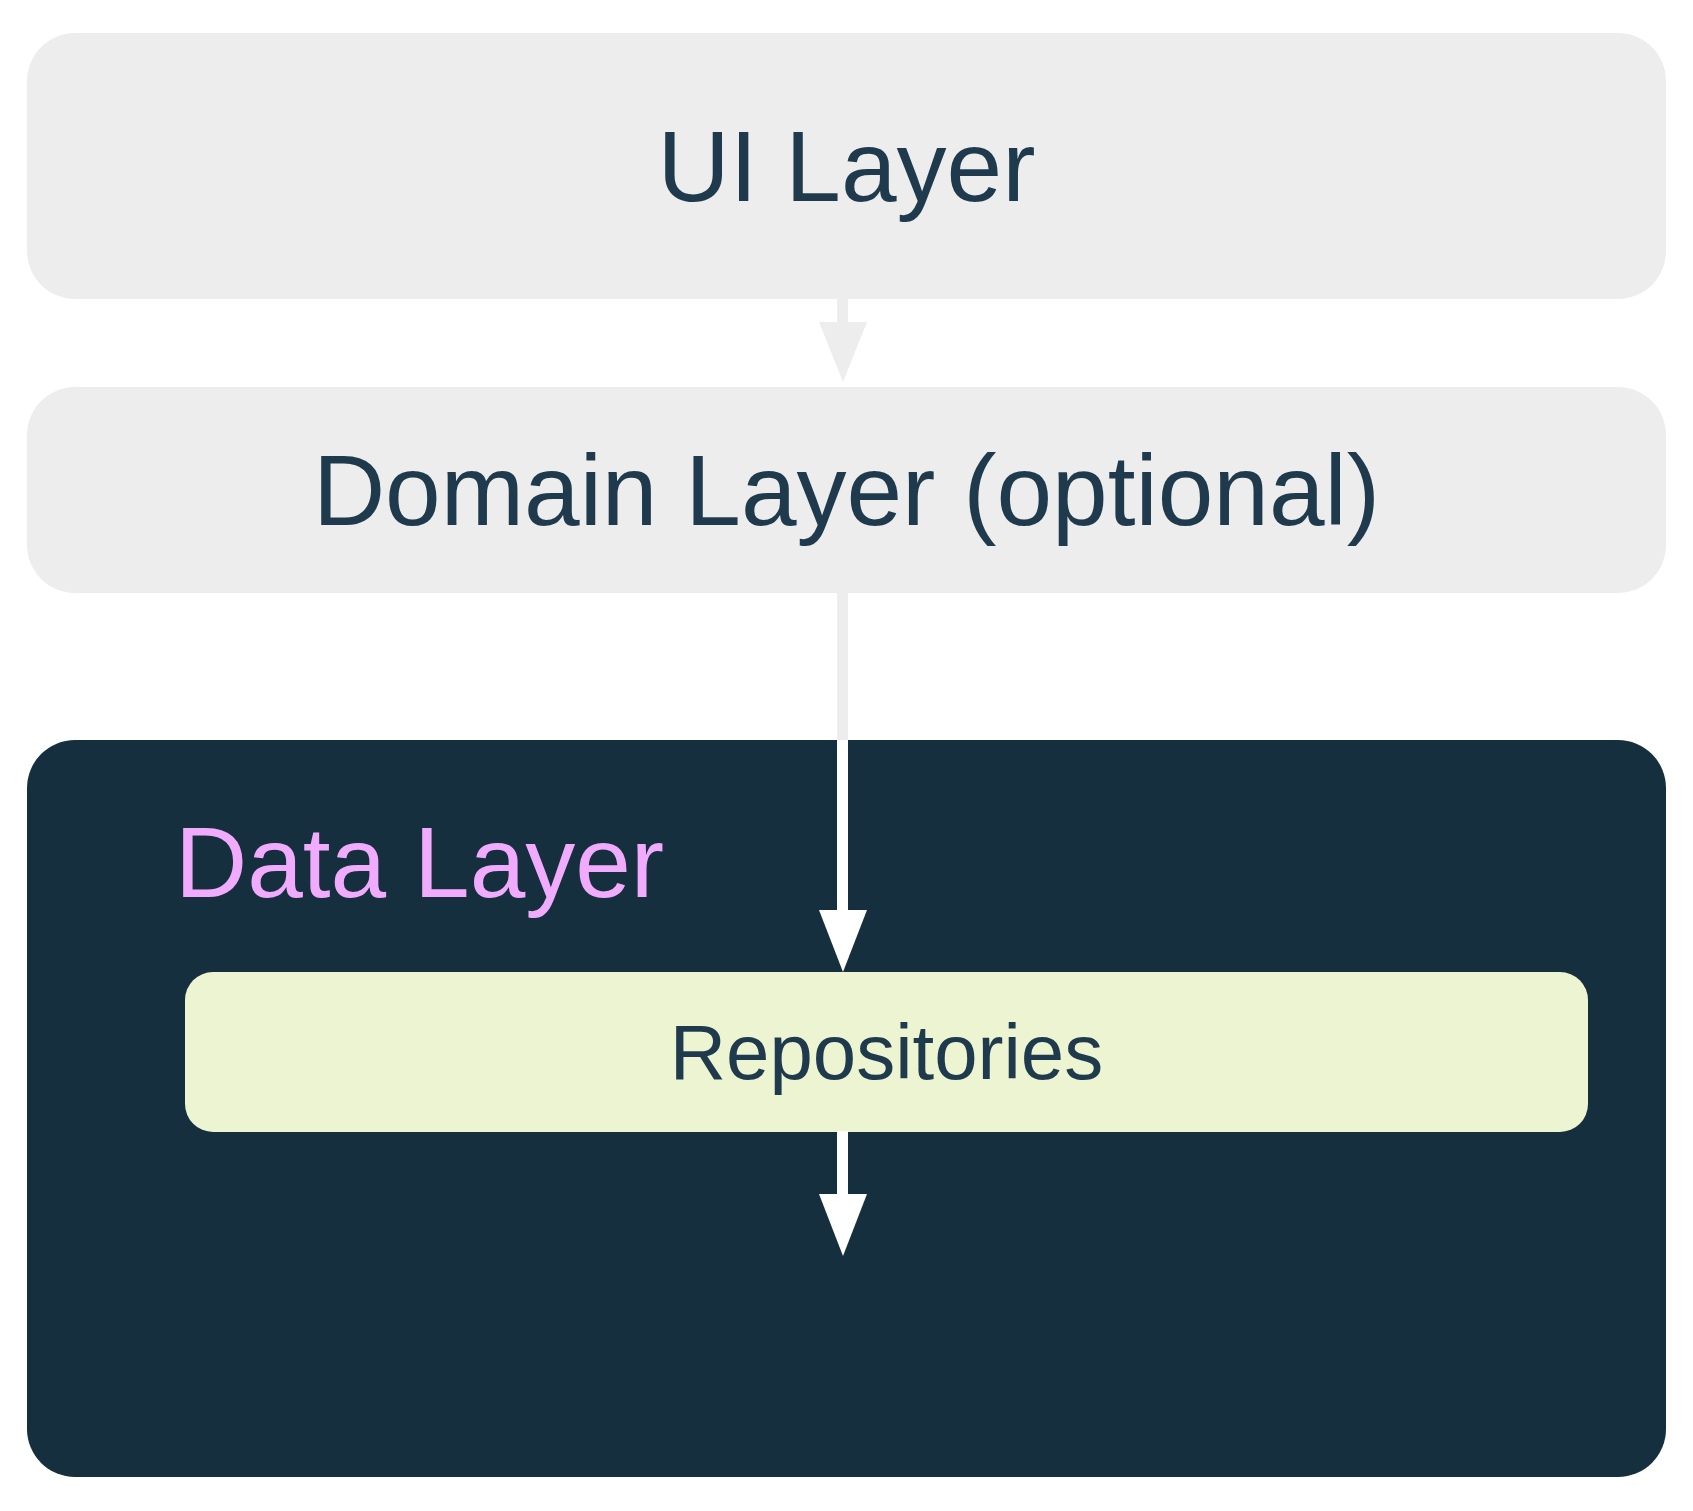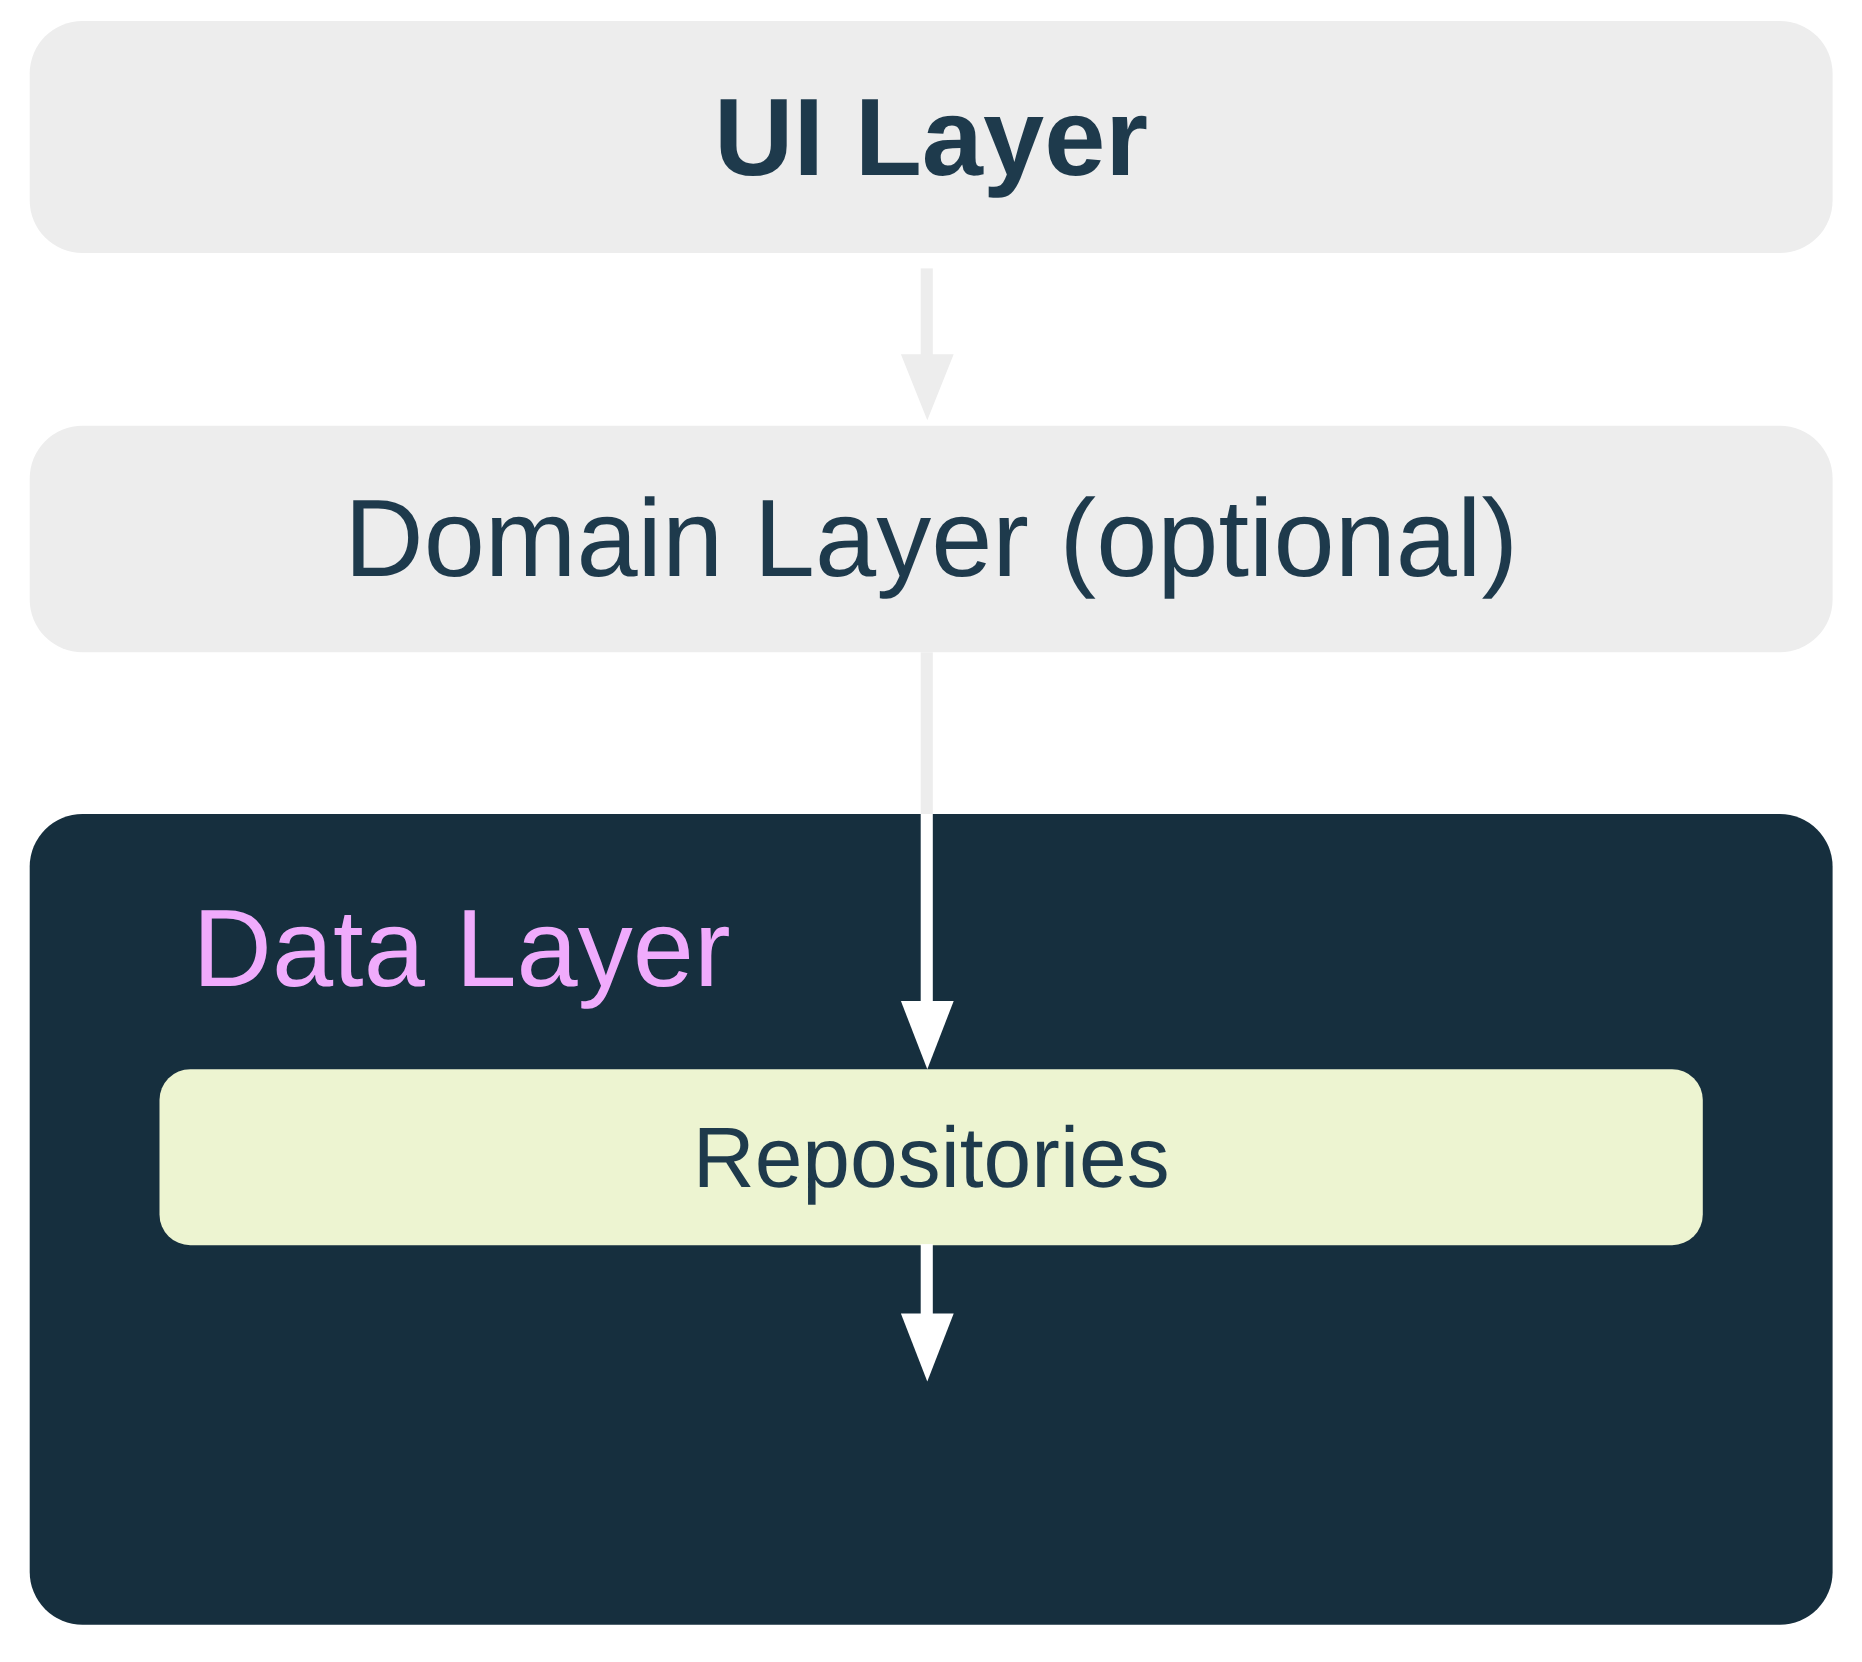--- a/index.html
+++ b/index.html
@@ -26,41 +26,41 @@
     border-radius:48px;
     display:flex;align-items:center;justify-content:center;
   }
   .band.light{background:var(--gray_box);}
   .heading{
     color:var(--heading_text);
     font-size:100px;
     line-height:1;
     white-space:nowrap;
   }
-  #ui-layer{top:19px;height:211px;font-weight:bold;}
+  #ui-layer{top:33px;height:266px;}
   #domain-layer{top:387px;height:206px;}
   #data-layer{
     top:740px;height:737px;
     background:var(--navy_box);
     display:block;
   }
   #data-layer-label{
     position:absolute;
     left:148px;top:72px;
     color:#f0abfc;
     font-size:100px;line-height:1;
     white-space:nowrap;
   }
   .inner-box{
     position:absolute;
     left:118px;width:1403px;height:160px;
     border-radius:28px;
     display:flex;align-items:center;justify-content:center;
   }
-  #repositories{top:232px;background:var(--repositories_bg);}
+  #repositories{top:232px;background:var(--repositories_bg);margin-left:40px;}
   #data-sources{top:516px;background:var(--data_sources_bg);}
   .inner-label{
     color:var(--heading_text);
     font-size:78px;line-height:1;
     white-space:nowrap;
   }
   .arrow-shaft{
     position:absolute;
     width:11px;left:837px;
   }

